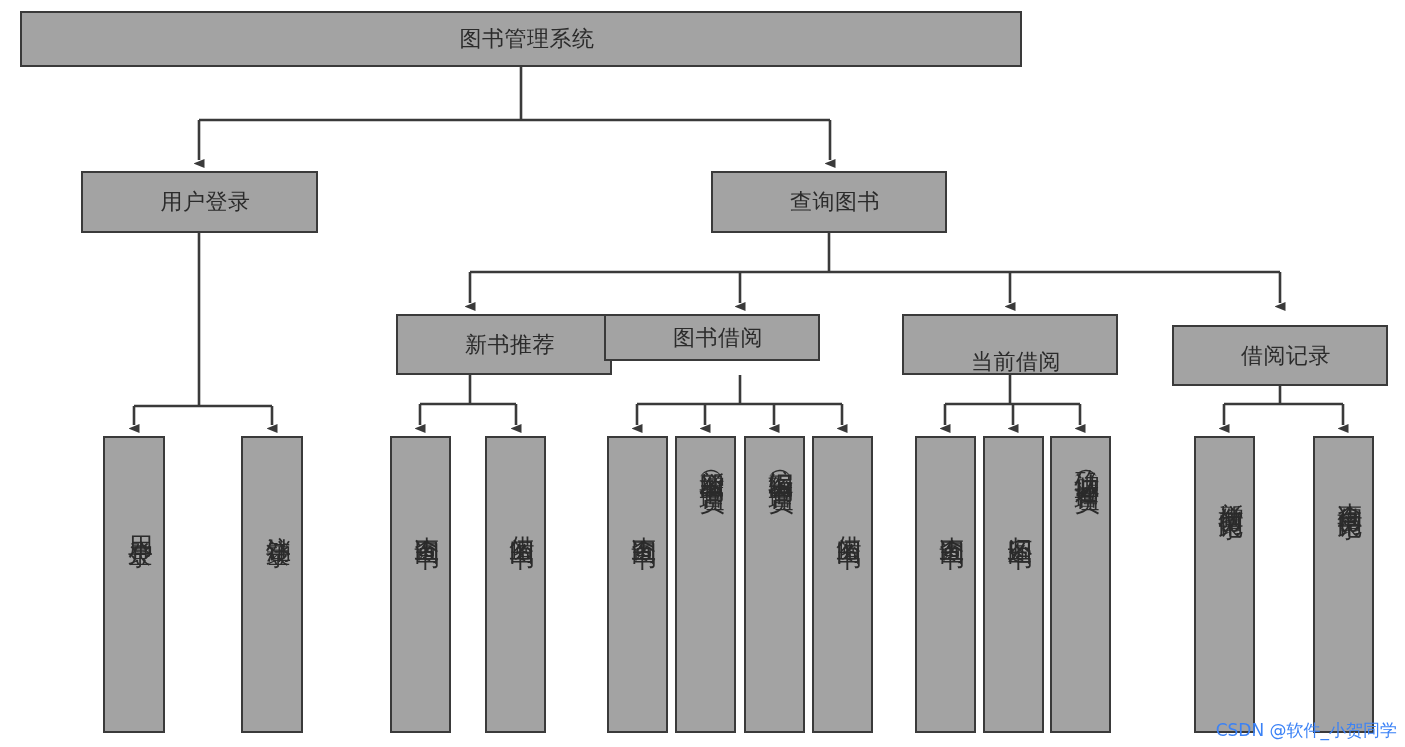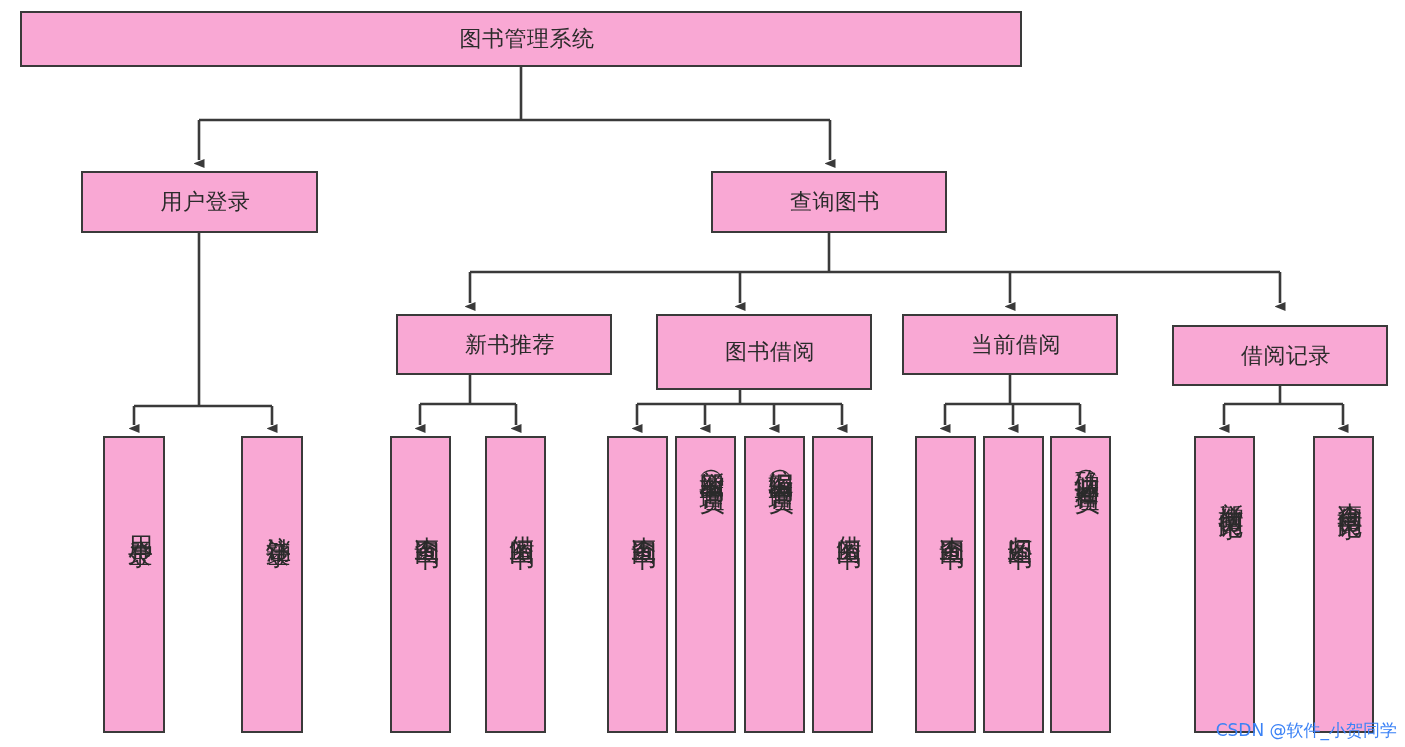--- a/index.html
+++ b/index.html
@@ -22,21 +22,21 @@
     position: absolute;
     left: 0;
     top: 0;
     width: 1405px;
     height: 747px;
     pointer-events: none;
   }
   .node {
     position: absolute;
     box-sizing: border-box;
-    background: #f9a8d4;
+    background: #a3a3a3;
     border: 2.5px solid #3a3a3a;
     display: flex;
     align-items: center;
     justify-content: center;
     overflow: hidden;
     padding-left: 12px;
   }
   .node .label {
     color: #2b2b2b;
     letter-spacing: 0.5px;
@@ -142,24 +142,24 @@
   <div class="node horiz" style="left:81px; top:171px; width:237px; height:62px;">
     <span class="label">用户登录</span>
   </div>
   <div class="node horiz" style="left:711px; top:171px; width:236px; height:62px;">
     <span class="label">查询图书</span>
   </div>
 
   <div class="node horiz" style="left:362px; top:314px; width:216px; height:61px;margin-left:34px;">
     <span class="label">新书推荐</span>
   </div>
-  <div class="node horiz" style="left:656px; top:314px; width:216px; height:76px;">
+  <div class="node horiz" style="left:604px; top:314px; width:216px; height:47px;">
     <span class="label">图书借阅</span>
   </div>
-  <div class="node horiz" style="left:902px; top:314px; width:216px; height:61px;">
+  <div class="node horiz" style="left:902px; top:314px; width:216px; height:61px;align-items:flex-end;">
     <span class="label">当前借阅</span>
   </div>
   <div class="node horiz" style="left:1172px; top:325px; width:216px; height:61px;">
     <span class="label">借阅记录</span>
   </div>
 
   <div class="node vert mid" style="left:103px; top:436px; width:62px; height:297px;">
     <span class="label">用户登录</span>
   </div>
   <div class="node vert mid" style="left:241px; top:436px; width:62px; height:297px;">

